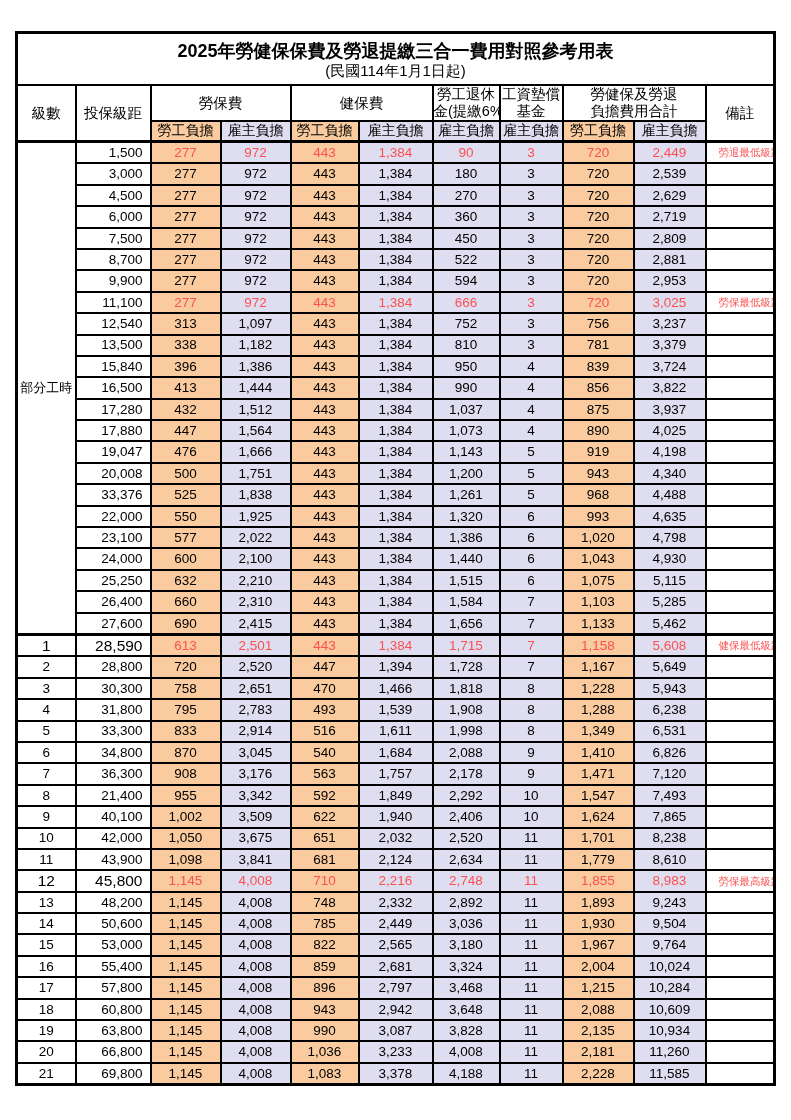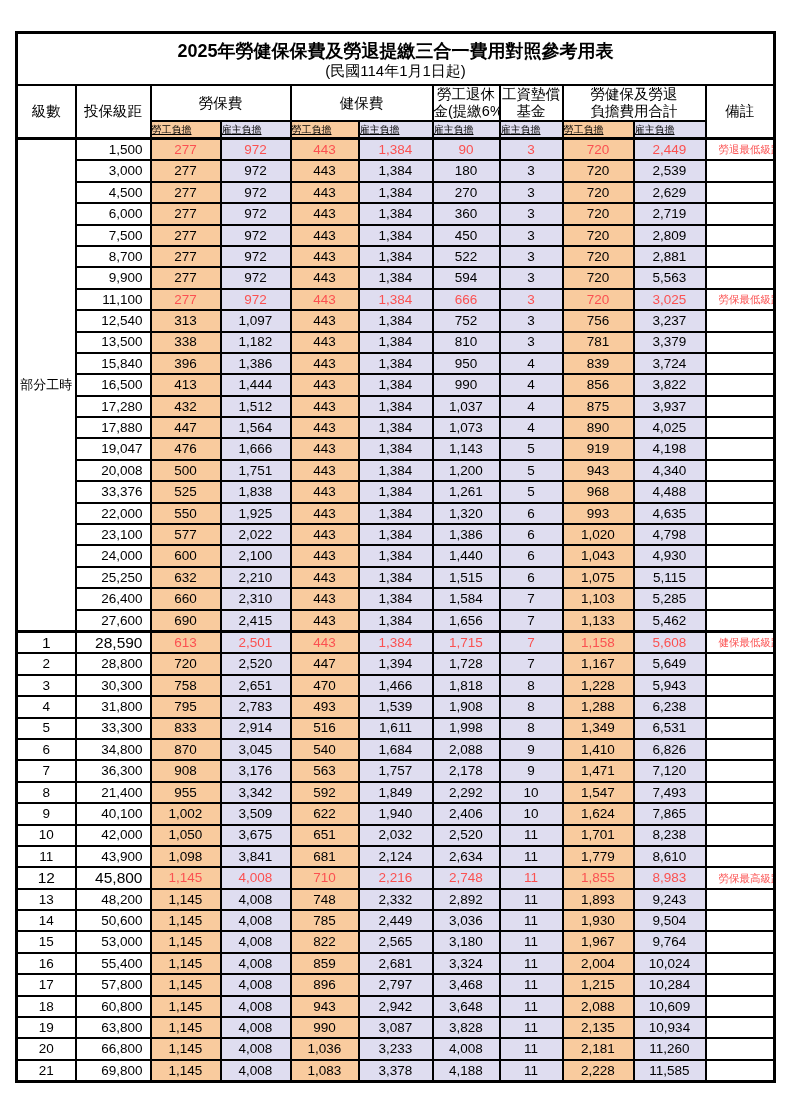--- a/index.html
+++ b/index.html
@@ -12,21 +12,21 @@
     margin:31px 0 0 15px;width:758px;
     border:3px solid #000;
   }
   td,th{border:2px solid #000;padding:0;overflow:hidden;white-space:nowrap;font-weight:normal;}
   
   .title-cell{height:50px;text-align:center;vertical-align:middle;margin-left:27px;}
   .title-cell .t1{font-size:18px;font-weight:bold;line-height:1.35;}
   .title-cell .t2{font-size:15px;font-weight:normal;line-height:1.1;}
   
   tr.h1 th{height:34px;font-size:14.5px;text-align:center;vertical-align:middle;line-height:1.15;}
-  tr.h2 th{height:15px;font-size:10px;text-align:left;vertical-align:middle;text-decoration:underline;}
+  tr.h2 th{height:15px;font-size:14px;text-align:center;vertical-align:middle;}
   
   .emp{background:var(--emp-bg,#F9CB9E);}
   .er{background:var(--er-bg,#DFDDF0);}
   
   tbody td{height:19.4px;font-size:13.5px;text-align:center;vertical-align:middle;line-height:1;}
   tbody td.br{text-align:right;padding-right:7px;}
   tbody td.rm{font-size:10.5px;padding:0 12px;}
   tr.red td.fee, tr.red td.rm{color:var(--hl-red,#FB5151);}
   tr.em td.lv, tr.em td.br{font-size:15.5px;}
   tr.sec td{border-top-width:3px;}
@@ -164,21 +164,21 @@
         </tr>
         <tr>
           <td class="br">9,900</td>
           <td class="fee emp">277</td>
           <td class="fee er">972</td>
           <td class="fee emp">443</td>
           <td class="fee er">1,384</td>
           <td class="fee er">594</td>
           <td class="fee er">3</td>
           <td class="fee emp">720</td>
-          <td class="fee er">5,563</td>
+          <td class="fee er">2,953</td>
           <td class="rm"></td>
         </tr>
         <tr class="red">
           <td class="br">11,100</td>
           <td class="fee emp">277</td>
           <td class="fee er">972</td>
           <td class="fee emp">443</td>
           <td class="fee er">1,384</td>
           <td class="fee er">666</td>
           <td class="fee er">3</td>

